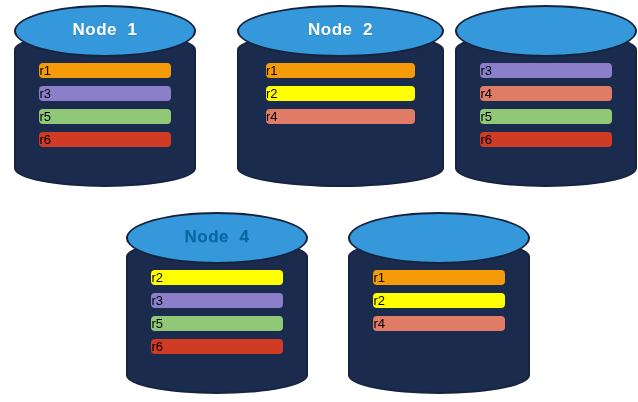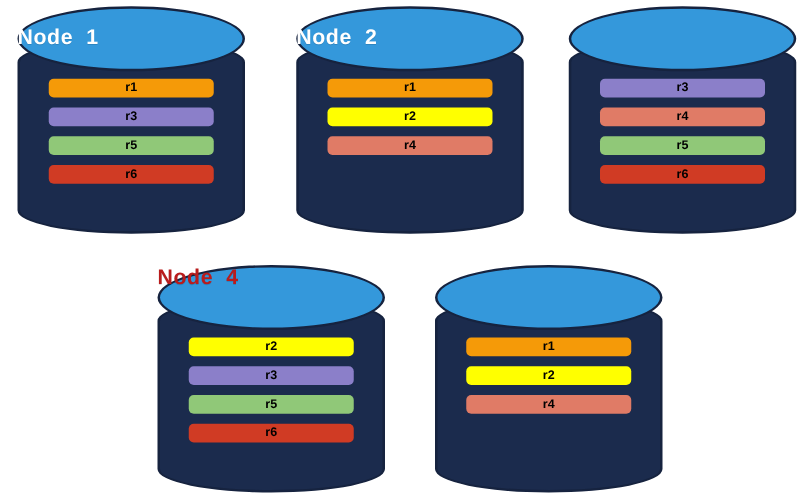--- a/index.html
+++ b/index.html
@@ -46,20 +46,21 @@
     box-sizing: border-box;
     background: #3498DB;
     border: 2px solid #16233f;
     border-radius: 50%;
     z-index: 3;
   }
   .cyl-title {
     position: absolute;
     left: 0;
     width: 100%;
+    text-align: center;
     color: #ffffff;
     font-weight: bold;
     font-size: 17px;
     letter-spacing: 0.5px;
     z-index: 4;
     white-space: pre;
     text-shadow: 0 1px 0 rgba(0,0,0,0.12);
   }
   .replica-stack {
     position: absolute;
@@ -69,43 +70,42 @@
     box-sizing: border-box;
     padding: 0 14%;
     display: flex;
     flex-direction: column;
     gap: 8px;
   }
   .replica {
     height: 15px;
     line-height: 15px;
     border-radius: 4px;
-    text-align: center;
-    font-size: 10px;
-    font-weight: bold;
+    font-size: 13px;
+    font-weight: normal;
     color: #000000;
     box-sizing: border-box;
   }
 </style>
 </head>
 <body>
 
 <div id="diagram">
     <div class="node" style="left: 14px; top: 5px; width: 182px; height: 182px;">
       <div class="cyl-body" style="top: 26px; height: 156px; background: rgb(27, 43, 77); border-color: rgb(22, 35, 63);"></div>
       <div class="cyl-top" style="height: 52px; background: rgb(52, 152, 219); border-color: rgb(22, 35, 63);"></div>
       <div class="cyl-title" style="top: 15px; color: rgb(255, 255, 255);">Node  1</div>
       <div class="replica-stack" style="top: 58px;">
         <div class="replica" style="background: rgb(245, 154, 8); color: rgb(0, 0, 0);">r1</div>
         <div class="replica" style="background: rgb(139, 127, 201); color: rgb(0, 0, 0);">r3</div>
         <div class="replica" style="background: rgb(144, 200, 120); color: rgb(0, 0, 0);">r5</div>
         <div class="replica" style="background: rgb(208, 59, 36); color: rgb(0, 0, 0);">r6</div>
       </div>
     </div>
-    <div class="node" style="left: 237px; top: 5px; width: 182px; height: 182px;">
+    <div class="node" style="left: 237px; top: 5px; width: 182px; height: 182px; padding-left: 25px;">
       <div class="cyl-body" style="top: 26px; height: 156px; background: rgb(27, 43, 77); border-color: rgb(22, 35, 63);"></div>
       <div class="cyl-top" style="height: 52px; background: rgb(52, 152, 219); border-color: rgb(22, 35, 63);"></div>
       <div class="cyl-title" style="top: 15px; color: rgb(255, 255, 255);">Node  2</div>
       <div class="replica-stack" style="top: 58px;">
         <div class="replica" style="background: rgb(245, 154, 8); color: rgb(0, 0, 0);">r1</div>
         <div class="replica" style="background: rgb(255, 255, 0); color: rgb(0, 0, 0);">r2</div>
         <div class="replica" style="background: rgb(224, 123, 102); color: rgb(0, 0, 0);">r4</div>
       </div>
     </div>
     <div class="node" style="left: 455px; top: 5px; width: 182px; height: 182px;">
@@ -114,21 +114,21 @@
       <div class="replica-stack" style="top: 58px;">
         <div class="replica" style="background: rgb(139, 127, 201); color: rgb(0, 0, 0);">r3</div>
         <div class="replica" style="background: rgb(224, 123, 102); color: rgb(0, 0, 0);">r4</div>
         <div class="replica" style="background: rgb(144, 200, 120); color: rgb(0, 0, 0);">r5</div>
         <div class="replica" style="background: rgb(208, 59, 36); color: rgb(0, 0, 0);">r6</div>
       </div>
     </div>
     <div class="node" style="left: 126px; top: 212px; width: 182px; height: 182px;">
       <div class="cyl-body" style="top: 26px; height: 156px; background: rgb(27, 43, 77); border-color: rgb(22, 35, 63);"></div>
       <div class="cyl-top" style="height: 52px; background: rgb(52, 152, 219); border-color: rgb(22, 35, 63);"></div>
-      <div class="cyl-title" style="top: 0; color: #b91c1c;">Node  4</div>
+      <div class="cyl-title" style="top: 15px; color: #0369a1;">Node  4</div>
       <div class="replica-stack" style="top: 58px;">
         <div class="replica" style="background: rgb(255, 255, 0); color: rgb(0, 0, 0);">r2</div>
         <div class="replica" style="background: rgb(139, 127, 201); color: rgb(0, 0, 0);">r3</div>
         <div class="replica" style="background: rgb(144, 200, 120); color: rgb(0, 0, 0);">r5</div>
         <div class="replica" style="background: rgb(208, 59, 36); color: rgb(0, 0, 0);">r6</div>
       </div>
     </div>
     <div class="node" style="left: 348px; top: 212px; width: 182px; height: 182px;">
       <div class="cyl-body" style="top: 26px; height: 156px; background: rgb(27, 43, 77); border-color: rgb(22, 35, 63);"></div>
       <div class="cyl-top" style="height: 52px; background: rgb(52, 152, 219); border-color: rgb(22, 35, 63);"></div>

